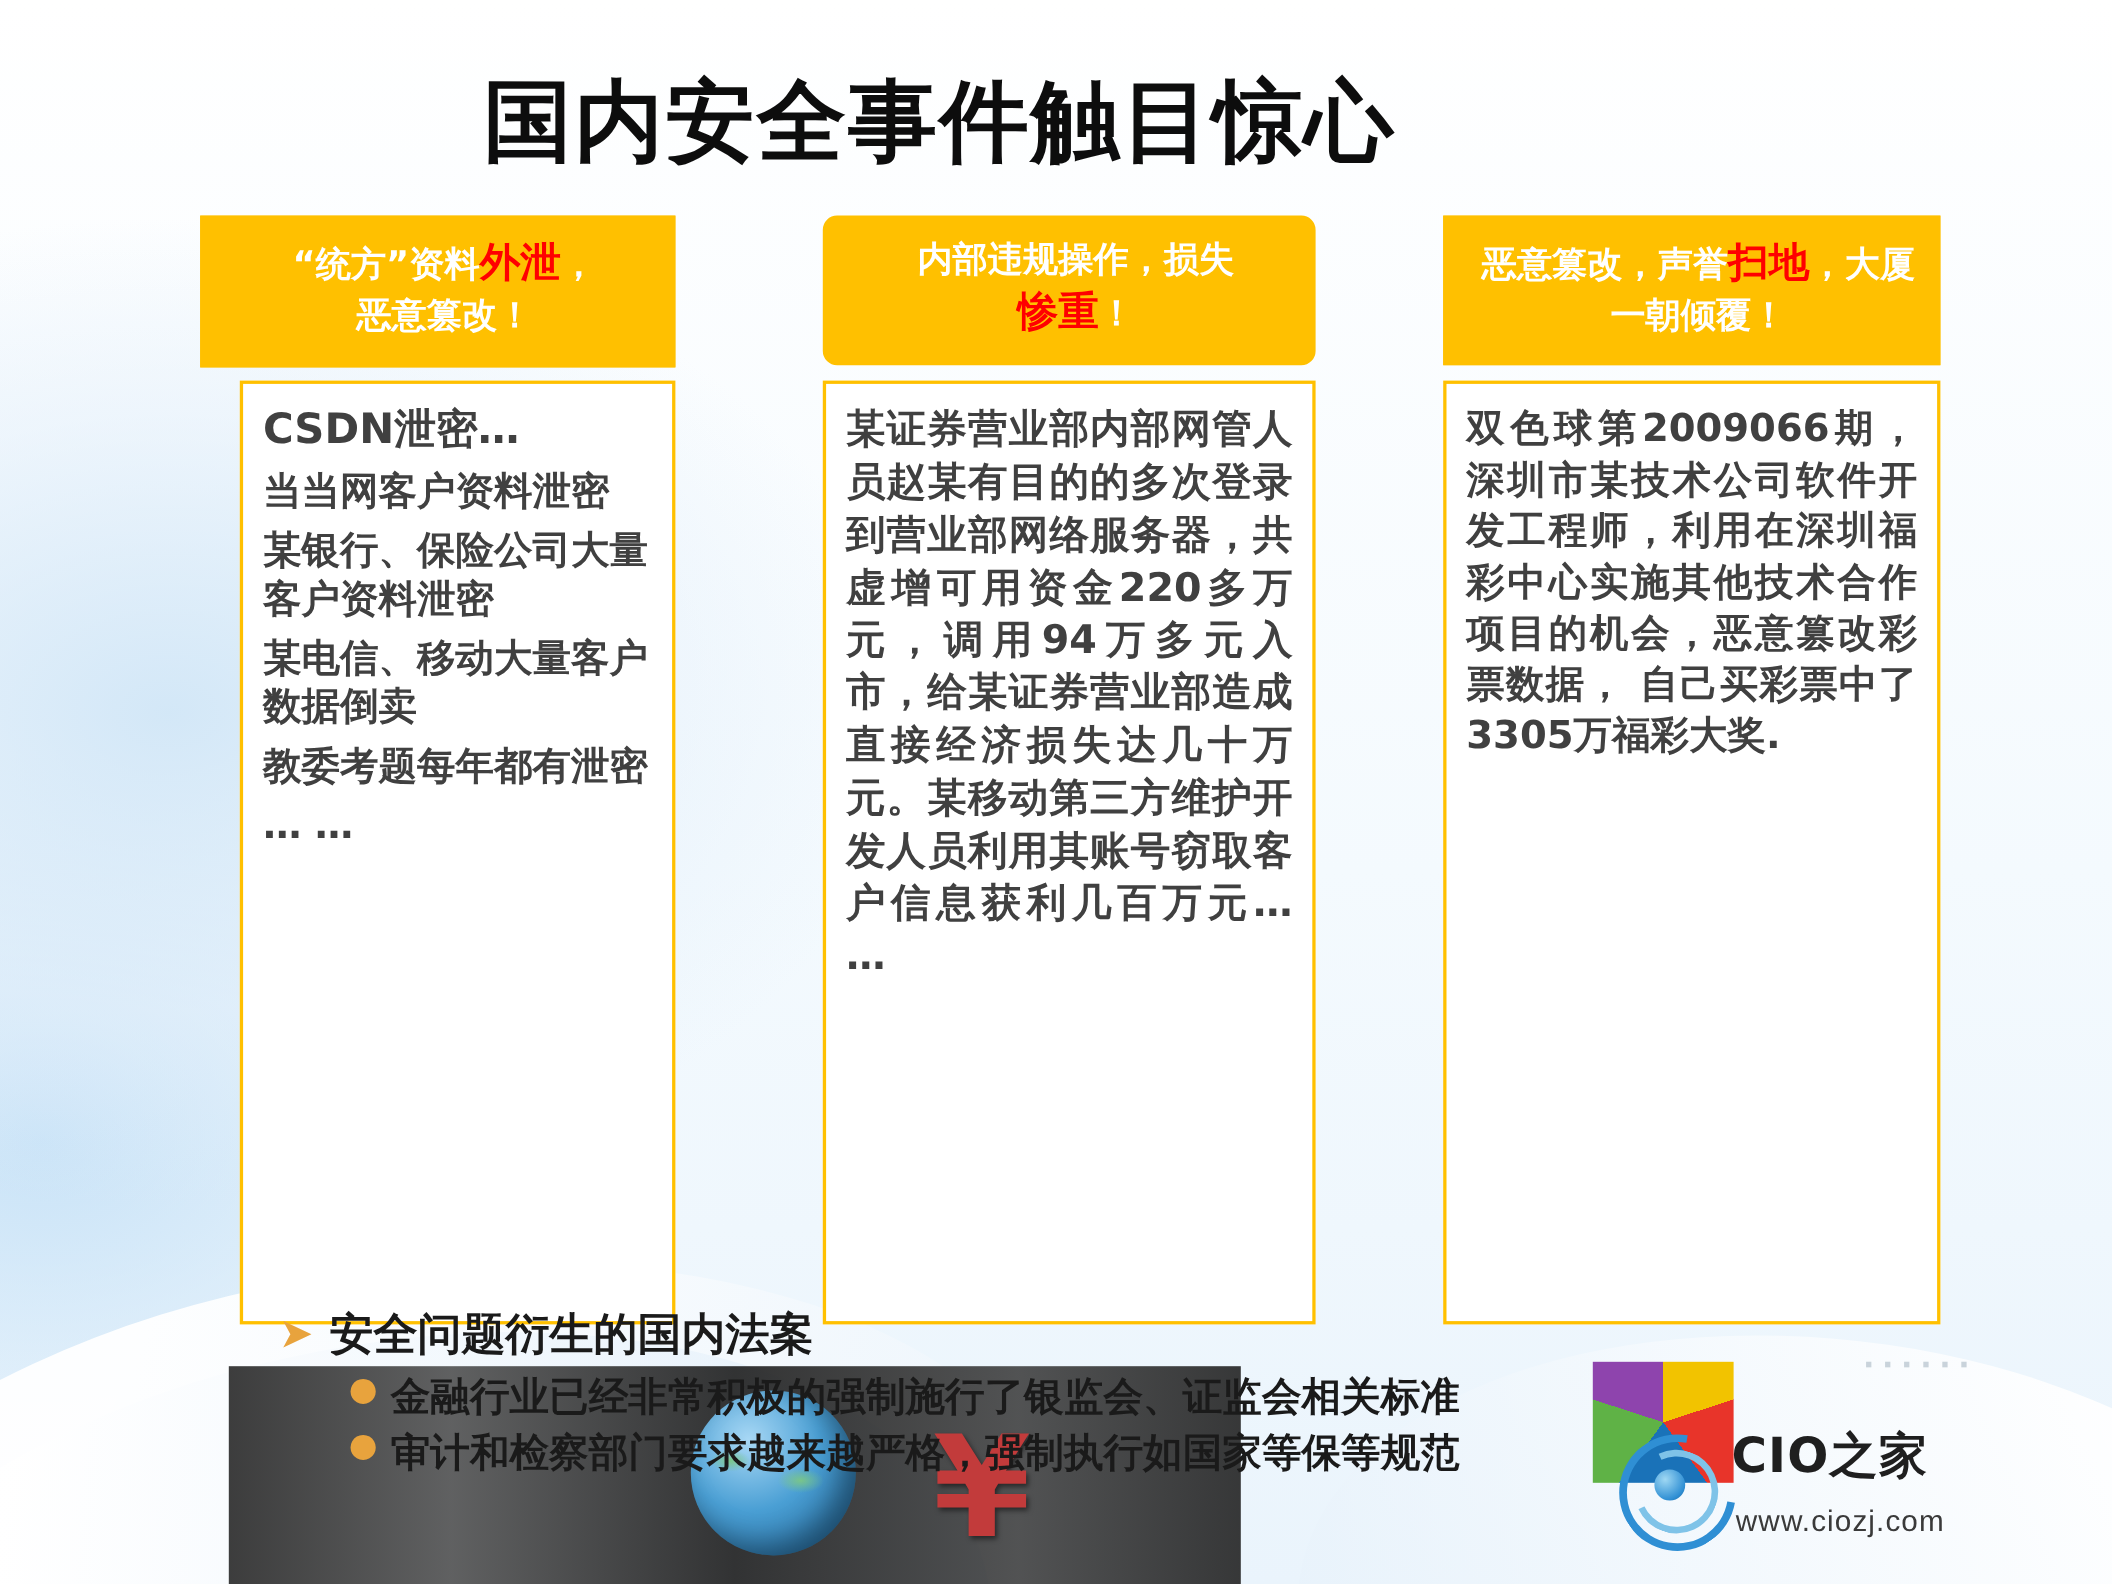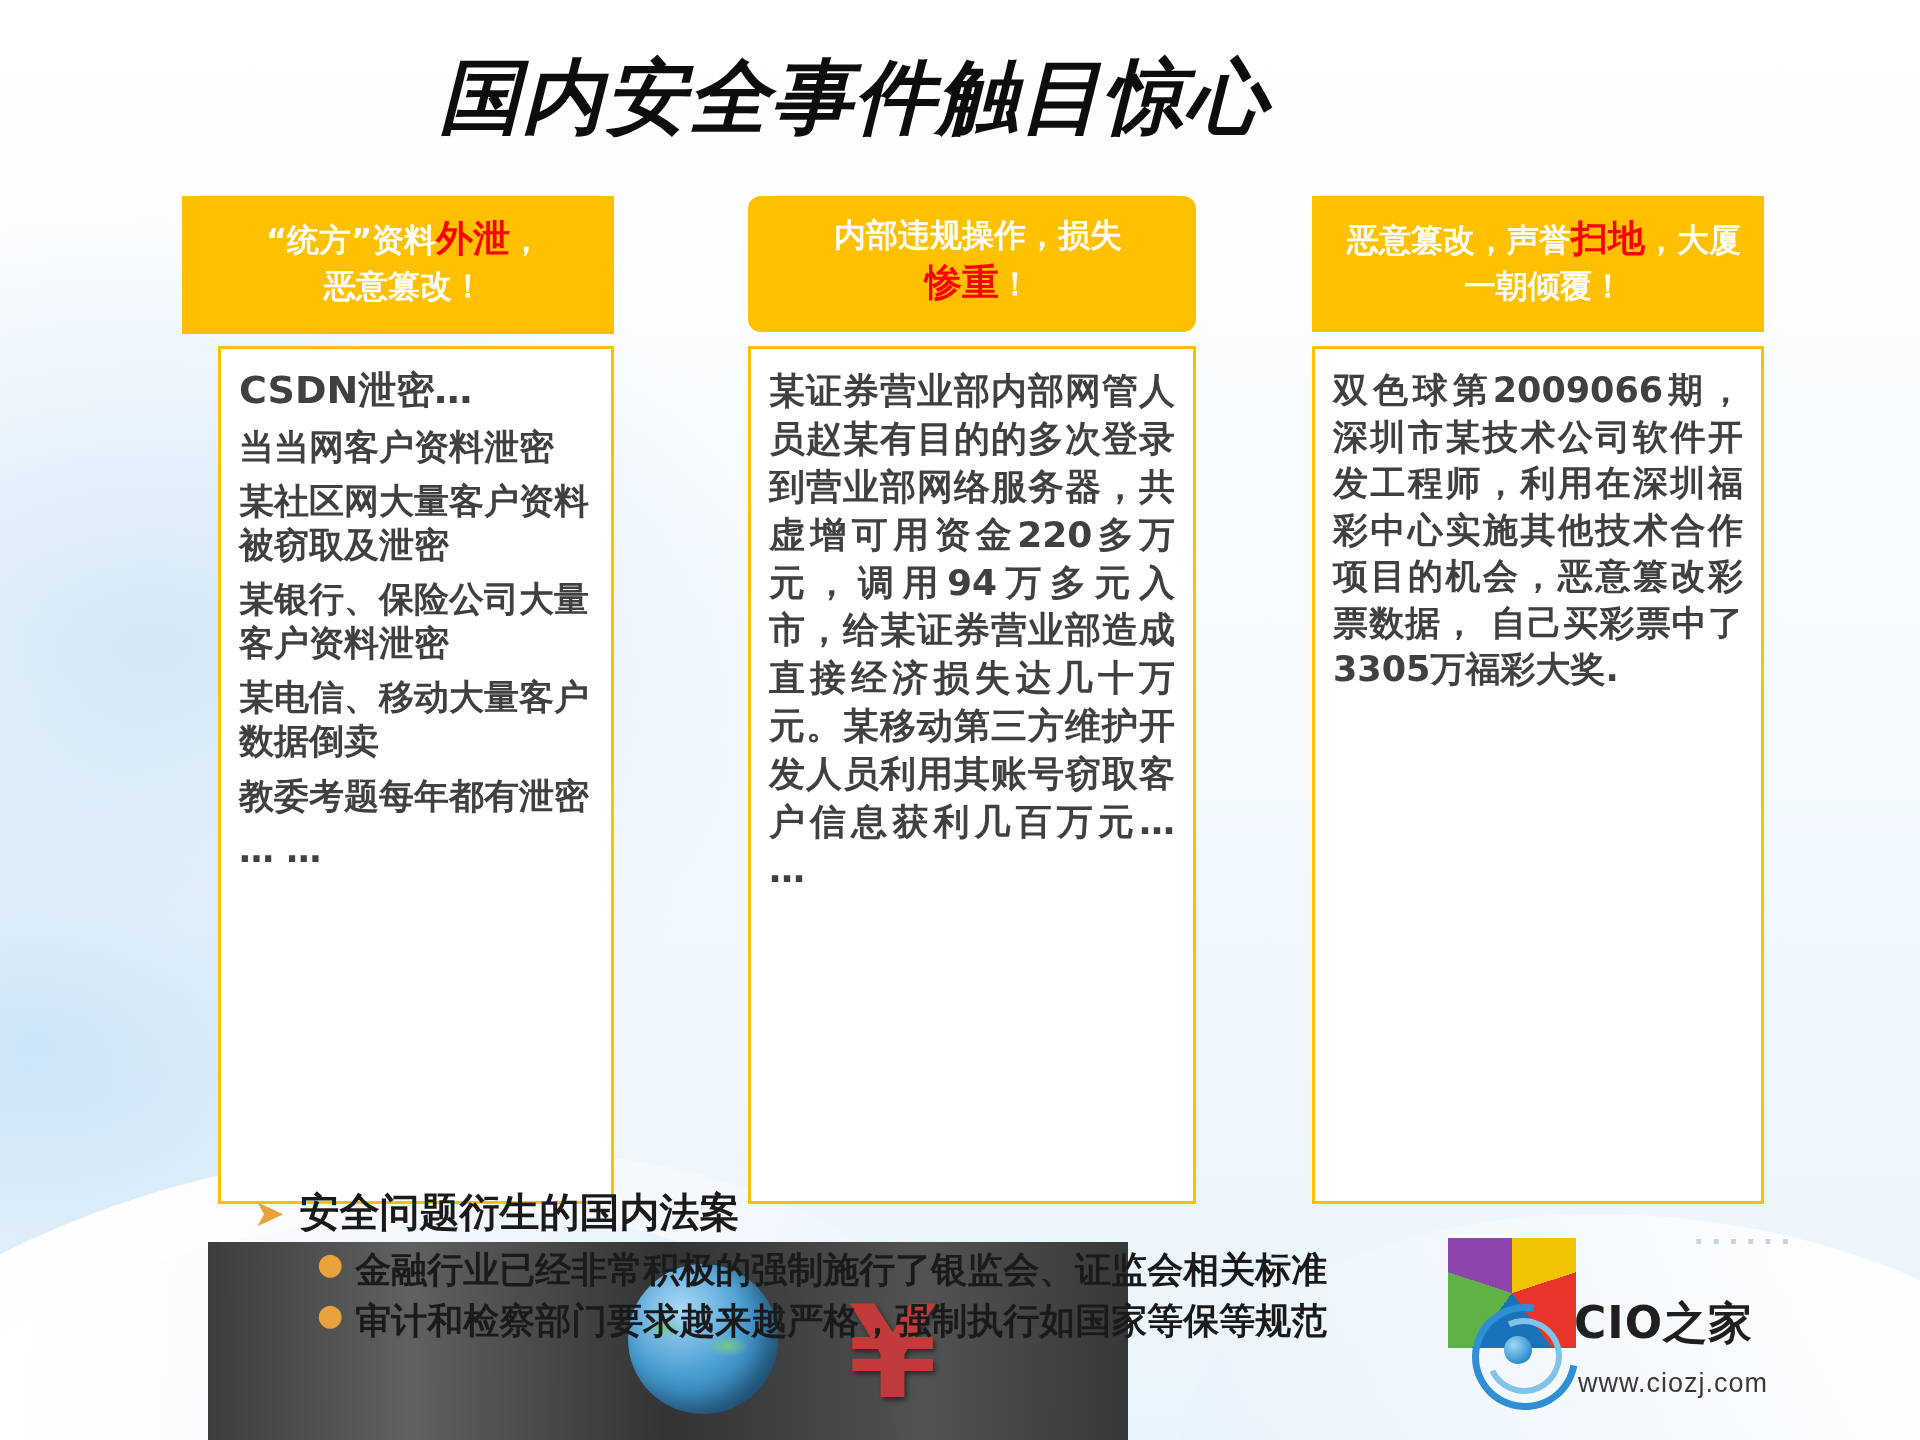--- a/index.html
+++ b/index.html
@@ -46,29 +46,28 @@
     position: absolute;
     right: -260px; bottom: -300px;
     width: 1000px; height: 520px;
     background: linear-gradient(240deg, rgba(255,255,255,0.92) 25%, rgba(226,239,250,0.6) 100%);
     border-radius: 50% 50% 45% 55% / 55% 60% 40% 45%;
     transform: rotate(8deg);
   }
 
   .title {
     position: absolute;
-    left: 0; top: 44px;
+    left: 0; top: 57px;
     width: 1708px;
     text-align: center;
     font-size: 81px;
     font-weight: bold;
     color: #0d0d0d;
     letter-spacing: 2px;
     font-family: "DejaVu Sans", "Liberation Sans", sans-serif;
-    font-style: italic;
   }
 
   .col {
     position: absolute;
     top: 196px;
   }
   .col-1 { left: 182px; width: 432px; }
   .col-2 { left: 748px; width: 448px; }
   .col-3 { left: 1312px; width: 452px; }
 
@@ -298,21 +297,20 @@
   <div class="title">国内安全事件触目惊心</div>
 
   <div class="col col-1">
     <div class="header-box header-box-1">
       <span>“统方”资料</span><span class="hl">外泄</span><span>，</span><br>
       <span>恶意篡改！</span>
     </div>
     <div class="body-box body-box-1">
       <div class="bullet-line first">CSDN泄密…</div>
       <div class="bullet-line">当当网客户资料泄密</div>
-      <div class="bullet-line">某社区网大量客户资料被窃取及泄密</div>
       <div class="bullet-line">某银行、保险公司大量客户资料泄密</div>
       <div class="bullet-line">某电信、移动大量客户数据倒卖</div>
       <div class="bullet-line">教委考题每年都有泄密</div>
       <div class="bullet-line">… …</div>
     </div>
   </div>
 
   <div class="col col-2">
     <div class="header-box header-box-2">
       <span>内部违规操作，损失</span><br>

